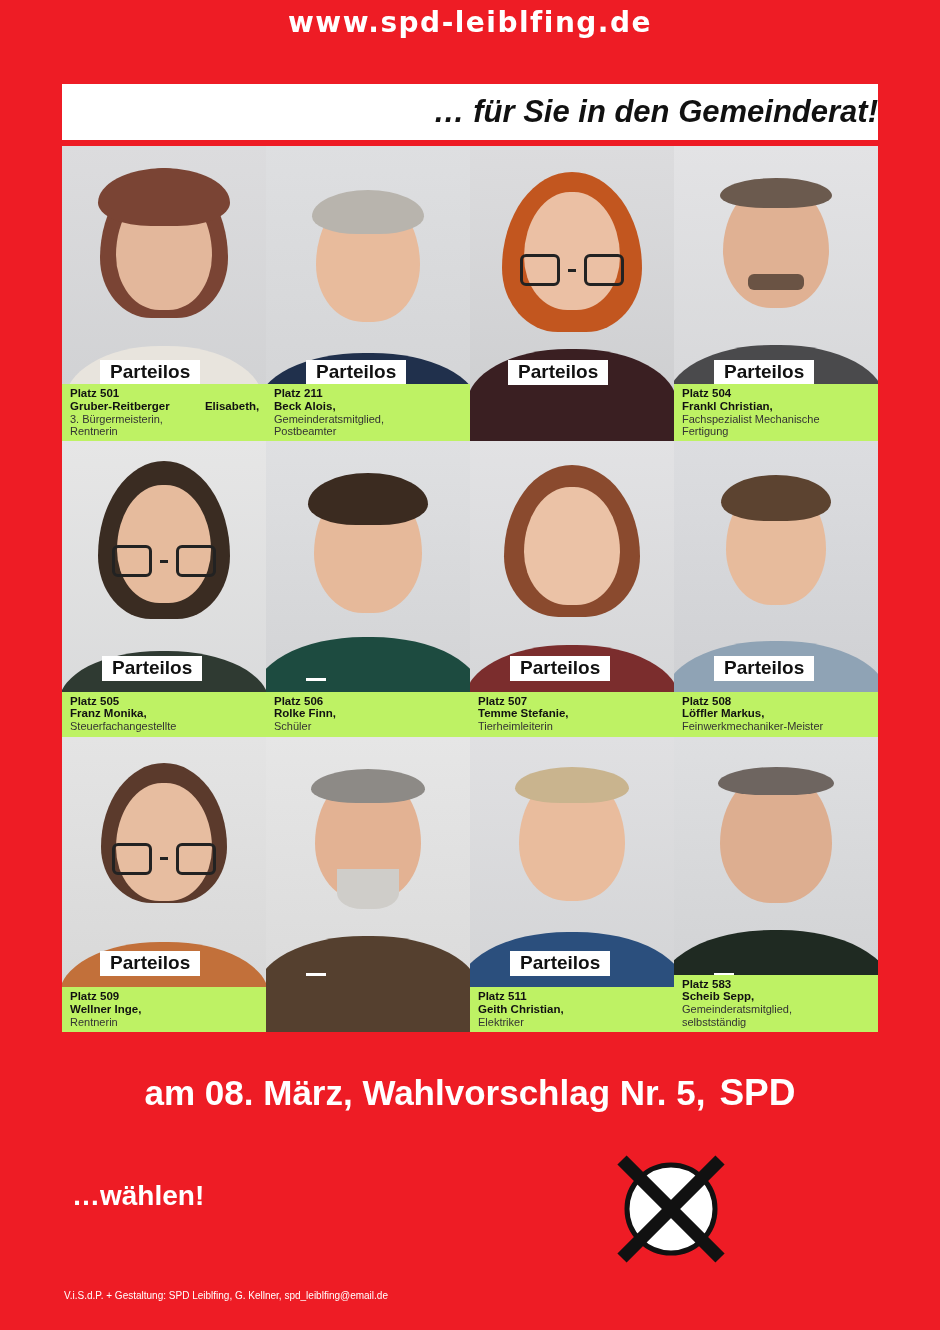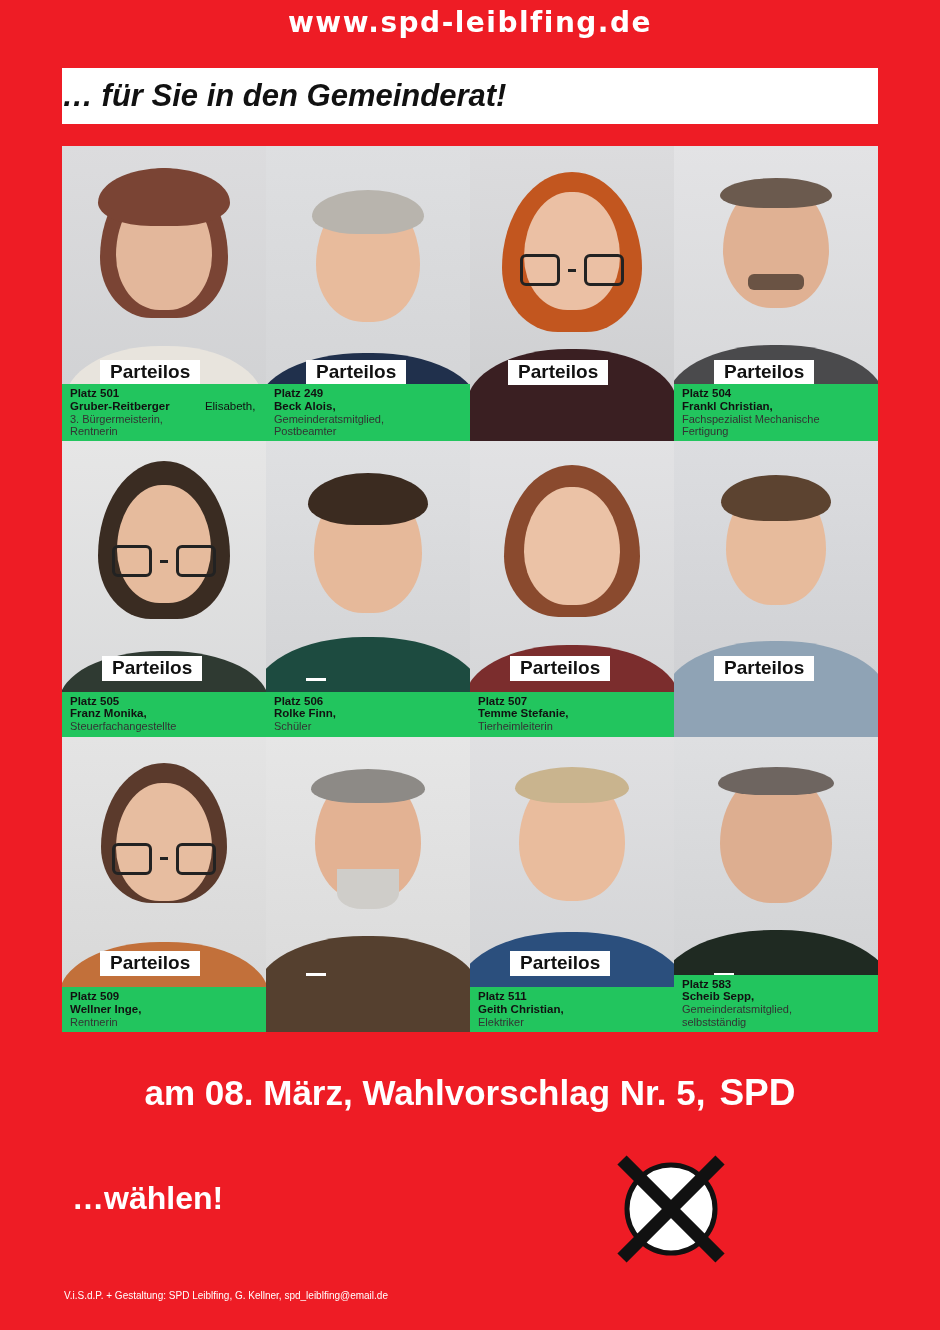--- a/index.html
+++ b/index.html
@@ -16,23 +16,23 @@
   .site-url{
     position:absolute;top:6px;left:0;width:940px;
     text-align:center;
     color:#ffffff;
     font-weight:bold;
     font-size:28px;
     letter-spacing:1.5px;
     font-family:"DejaVu Sans", sans-serif;
   }
   .subtitle-bar{
-    position:absolute;top:68px;left:62px;width:816px;height:56px;
+    position:absolute;top:84px;left:62px;width:816px;height:56px;
     background:#ffffff;
-    display:flex;align-items:center;justify-content:flex-start;
+    display:flex;align-items:center;justify-content:flex-end;
   }
   .subtitle-bar span{
     font-style:italic;
     font-weight:bold;
     font-size:31px;
     color:#111;
     font-family:"Liberation Sans", sans-serif;
   }
 
   
@@ -81,39 +81,39 @@
     position:absolute;
     background:#ffffff;
     color:#111;
     font-weight:bold;
     font-size:19px;
     padding:1px 10px 2px 10px;
     white-space:nowrap;
   }
   .info{
     position:absolute;left:0;bottom:0;width:100%;
-    background:#22c55e;
+    background:#bef264;
     padding:3px 6px 4px 8px;
     box-sizing:border-box;
     line-height:1.12;
   }
   .info .platz{font-size:11.5px;font-weight:bold;color:#111;}
   .info .nm{font-size:11.5px;font-weight:bold;color:#111;}
-  .info .nm .reg{font-weight:normal;padding-left:32px;}
+  .info .nm .reg{font-weight:bold;padding-left:32px;}
   .info .job{font-size:11px;color:#333;font-weight:normal;}
 
   
   .call1{
     position:absolute;top:1072px;left:0;width:940px;
     text-align:center;color:#ffffff;font-weight:bold;font-size:35px;
   }
   .call1 .spd{font-size:37px;margin-left:14px;text-align:right;}
   .call2{
     position:absolute;top:1180px;left:72px;
-    color:#ffffff;font-weight:bold;font-size:32px;
+    color:#ffffff;font-weight:bold;font-size:28px;
   }
   .xbox{
     position:absolute;top:1150px;left:612px;width:118px;height:118px;
   }
   .xbox svg{display:block;}
   .imprint{
     position:absolute;top:1290px;left:64px;
     color:#ffffff;font-size:10px;
   }
 </style>
@@ -149,21 +149,21 @@
 
     <div class="cand">
       <div class="photo">
         <div class="bg" style="background:linear-gradient(#dedfe1,#d2d3d5)"></div>
         <div class="body-sh" style="width:220px;height:88px;background:#20304c"></div>
         <div class="head" style="width:104px;height:128px;top:48px;background:#e8bb9c"></div>
         <div class="hair" style="width:112px;height:44px;top:44px;background:#b8b4ad"></div>
       </div>
       <div class="parteilos" style="left:40px;bottom:56px;">Parteilos</div>
       <div class="info">
-        <div class="platz">Platz 249</div>
+        <div class="platz">Platz 211</div>
         <div class="nm">Beck Alois,</div>
         <div class="job" style="white-space:pre-line">Gemeinderatsmitglied,
 Postbeamter</div>
       </div>
     </div>
 
     <div class="cand">
       <div class="photo">
         <div class="bg" style="background:linear-gradient(#dcdcde,#cccdcf)"></div>
         <div class="body-sh" style="width:210px;height:92px;background:#3a1f22"></div>
@@ -246,20 +246,25 @@
     </div>
 
     <div class="cand">
       <div class="photo">
         <div class="bg" style="background:linear-gradient(#dcdde0,#cdced1)"></div>
         <div class="body-sh" style="width:225px;height:96px;background:#8fa3b5"></div>
         <div class="head" style="width:100px;height:124px;top:40px;background:#e7bb9c"></div>
         <div class="hair" style="width:110px;height:46px;top:34px;background:#5c4330"></div>
       </div>
       <div class="parteilos" style="left:40px;bottom:56px;">Parteilos</div>
+      <div class="info">
+        <div class="platz">Platz 508</div>
+        <div class="nm">Löffler Markus,</div>
+        <div class="job" style="white-space:pre-line">Feinwerkmechaniker-Meister</div>
+      </div>
     </div>
 
     <div class="cand">
       <div class="photo">
         <div class="bg" style="background:linear-gradient(#e4e4e4,#d6d6d6)"></div>
         <div class="body-sh" style="width:210px;height:90px;background:#c2703a"></div>
         <div class="hair" style="width:126px;height:140px;top:26px;background:#5b3a2c"></div>
         <div class="head" style="width:96px;height:118px;top:46px;background:#e7bda0"></div>
         <div class="glasses" style="top:106px;">
             <i></i>

